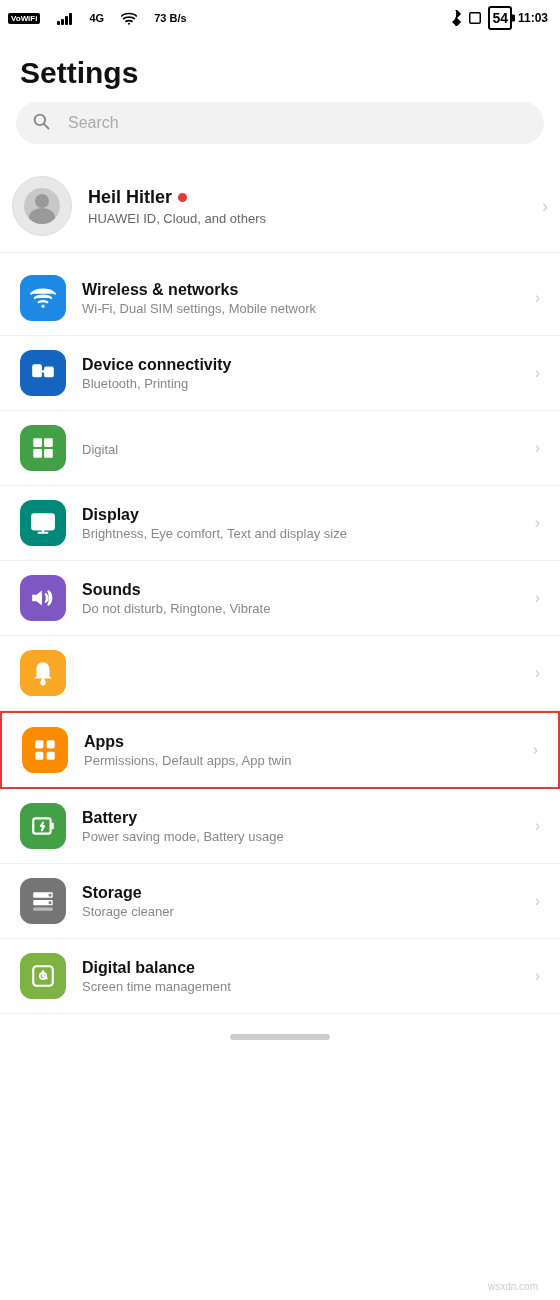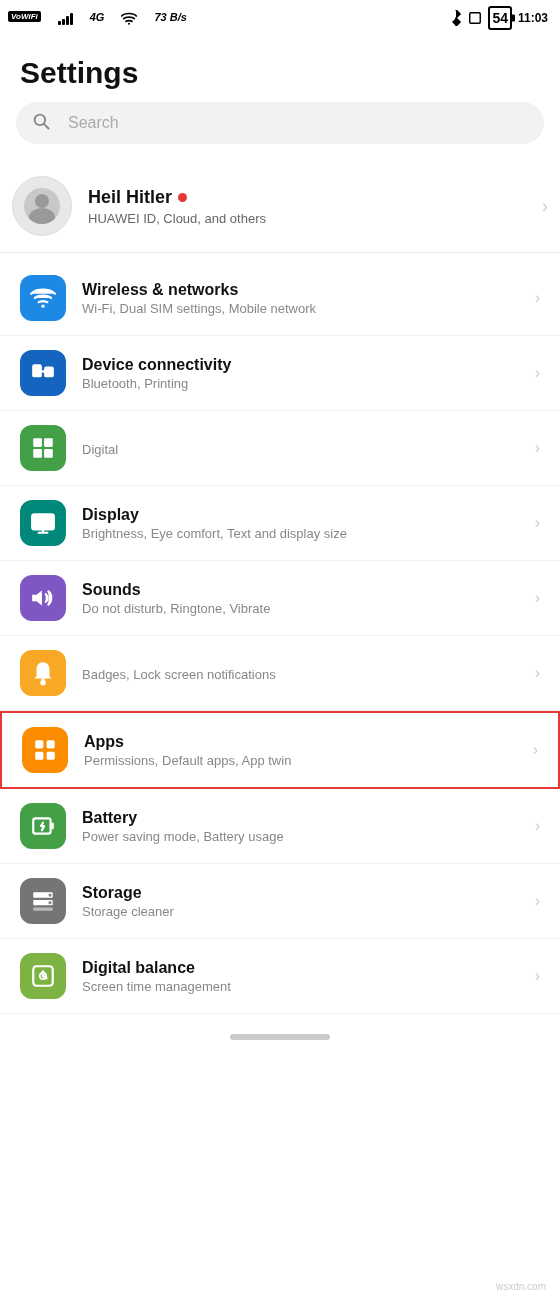--- a/index.html
+++ b/index.html
@@ -17,26 +17,25 @@
       width: 100%;
       height: 36px;
       background: #ffffff;
       display: flex;
       align-items: center;
       justify-content: space-between;
       padding: 0 12px 0 8px;
     }
     .status-left {
       display: flex;
-      align-items: flex-start;
+      align-items: center;
       gap: 17px;
       font-size: 11px;
       font-weight: 600;
       color: #000;
-      font-style: italic;
     }
     .status-right {
       display: flex;
       align-items: center;
       gap: 6px;
       font-size: 12px;
       font-weight: 600;
       color: #000;
     }
     .vowifi-badge {
@@ -257,21 +256,21 @@
       width: 100px;
       height: 6px;
       background: #ccc;
       border-radius: 3px;
     }
 
     
     .watermark {
       position: absolute;
       bottom: 8px;
-      right: 14px;
+      right: 22px;
       font-size: 10px;
       color: #ccc;
     }
   </style>
 </head>
 <body>
 
 <div class="status-bar">
   <div class="status-left">
     <span class="vowifi-badge">VoWiFi</span>
@@ -410,21 +409,20 @@
 
   <div class="settings-item">
     <div class="icon-wrap bg-yellow">
       <svg viewBox="0 0 24 24" fill="none">
         <path d="M12 2 C8 2 6 5 6 9 L6 15 L4 17 L20 17 L18 15 L18 9 C18 5 16 2 12 2Z" fill="#fff"></path>
         <circle cx="12" cy="21" r="2.5" fill="#fff"></circle>
         <rect x="10.5" y="17" width="3" height="4" fill="#fff"></rect>
       </svg>
     </div>
     <div class="item-text">
-      <div class="item-sub">Badges, Lock screen notifications</div>
     </div>
     <span class="item-chevron">›</span>
   </div>
 
   <div class="settings-item highlighted">
     <div class="icon-wrap bg-orange">
       <svg viewBox="0 0 24 24" fill="none">
         <rect x="3" y="3" width="7.5" height="7.5" rx="1.5" fill="#fff"></rect>
         <rect x="13.5" y="3" width="7.5" height="7.5" rx="1.5" fill="#fff"></rect>
         <rect x="3" y="13.5" width="7.5" height="7.5" rx="1.5" fill="#fff"></rect>

